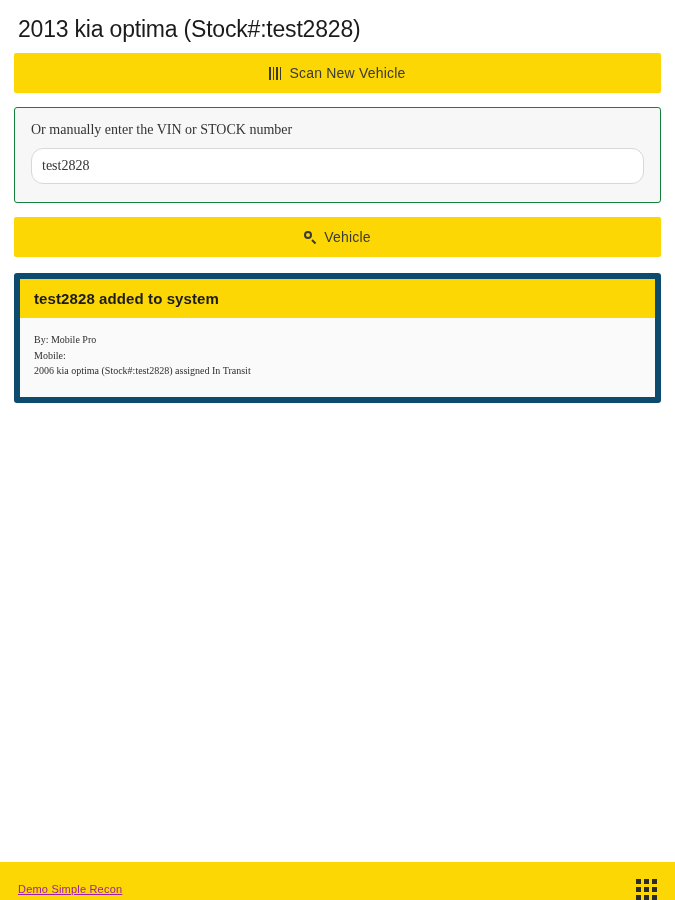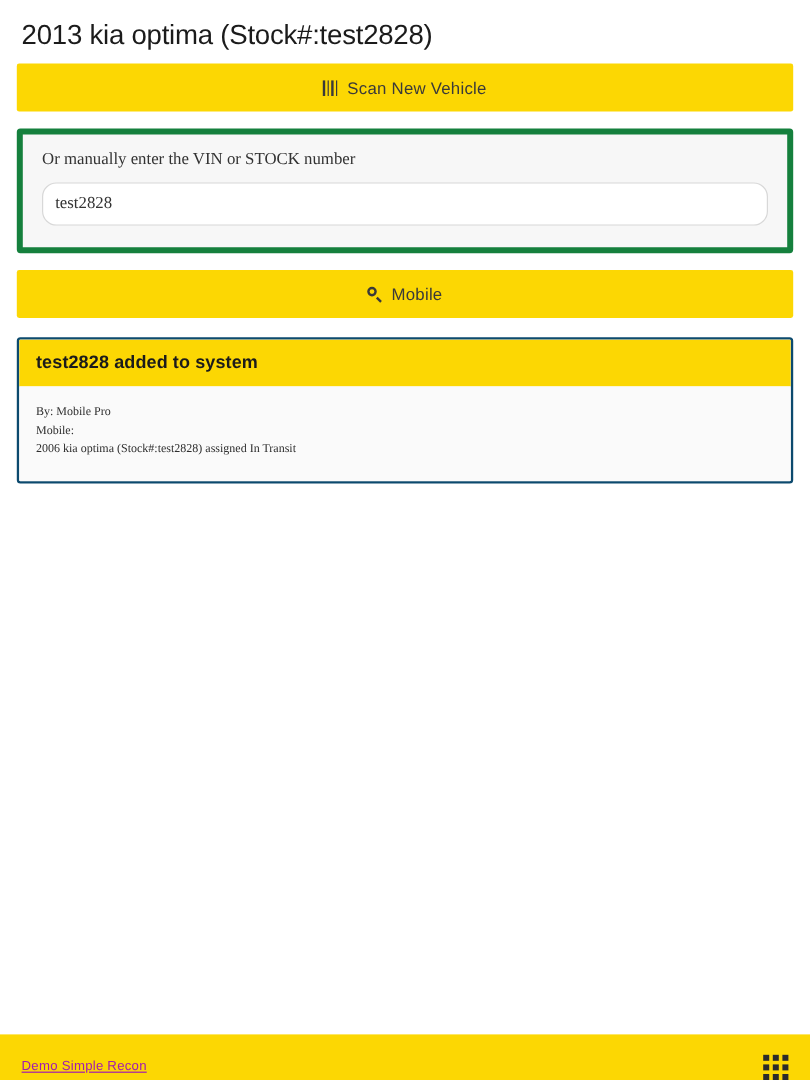--- a/index.html
+++ b/index.html
@@ -88,21 +88,21 @@
     top: 8px; left: 8px;
     width: 5px; height: 2px;
     background: #3a3a3a;
     transform: rotate(45deg);
     transform-origin: left center;
   }
 
   .panel {
     margin-top: 14px;
     background: #f7f7f7;
-    border: 5px solid #15803d;
+    border: 1px solid #15803d;
     border-radius: 3px;
     padding: 14px 16px 18px 16px;
     box-sizing: border-box;
   }
   .panel-label {
     font-family: "Liberation Serif", serif;
     font-size: 14px;
     color: #333333;
     margin-bottom: 10px;
   }
@@ -117,21 +117,21 @@
     background: #ffffff;
     border-radius: 12px;
     outline: none;
   }
   .search-row {
     margin-top: 14px;
   }
 
   .result-card {
     margin-top: 16px;
-    border: 2px solid #0c4a6e;
+    border: 6px solid #0c4a6e;
     border-radius: 3px;
     overflow: hidden;
     background: #fafafa;
   }
   .result-header {
     background: #fcd703;
     padding: 11px 14px;
     font-size: 15px;
     font-weight: bold;
     color: #1b1b1b;
@@ -194,21 +194,21 @@
       <span class="barcode-icon"><i></i><i></i><i></i><i></i></span><span>Scan New Vehicle</span>
     </button>
 
     <div class="panel">
       <div class="panel-label">Or manually enter the VIN or STOCK number</div>
       <input class="vin-input" type="text" value="test2828" style="">
     </div>
 
     <div class="search-row">
       <button class="btn">
-        <span class="search-glyph"><span class="ring"></span><span class="handle"></span></span><span>Mobile</span>
+        <span class="search-glyph"><span class="ring"></span><span class="handle"></span></span><span>Vehicle</span>
       </button>
     </div>
 
     <div class="result-card">
       <div class="result-header">test2828 added to system</div>
       <div class="result-body">
         <div>By: Mobile Pro</div>
         <div>Mobile:</div>
         <div>2006 kia optima (Stock#:test2828) assigned In Transit</div>
       </div>

